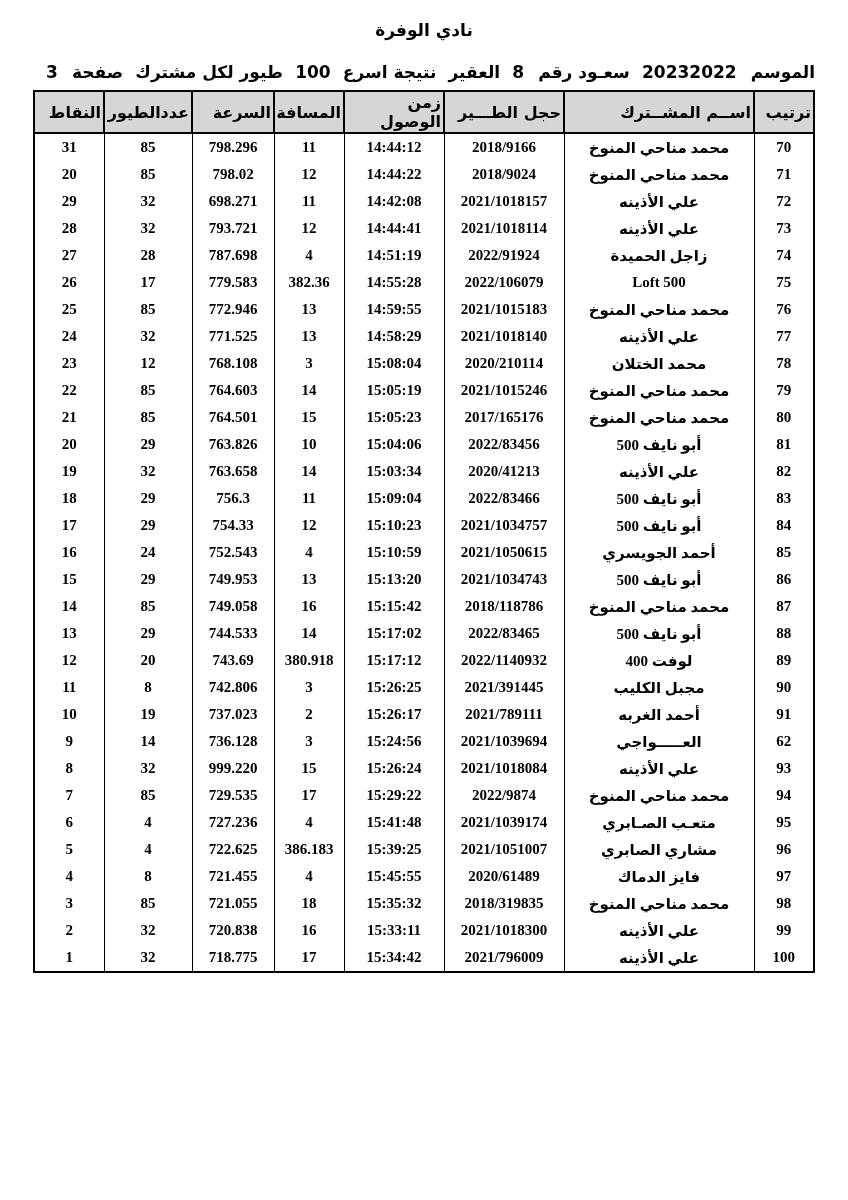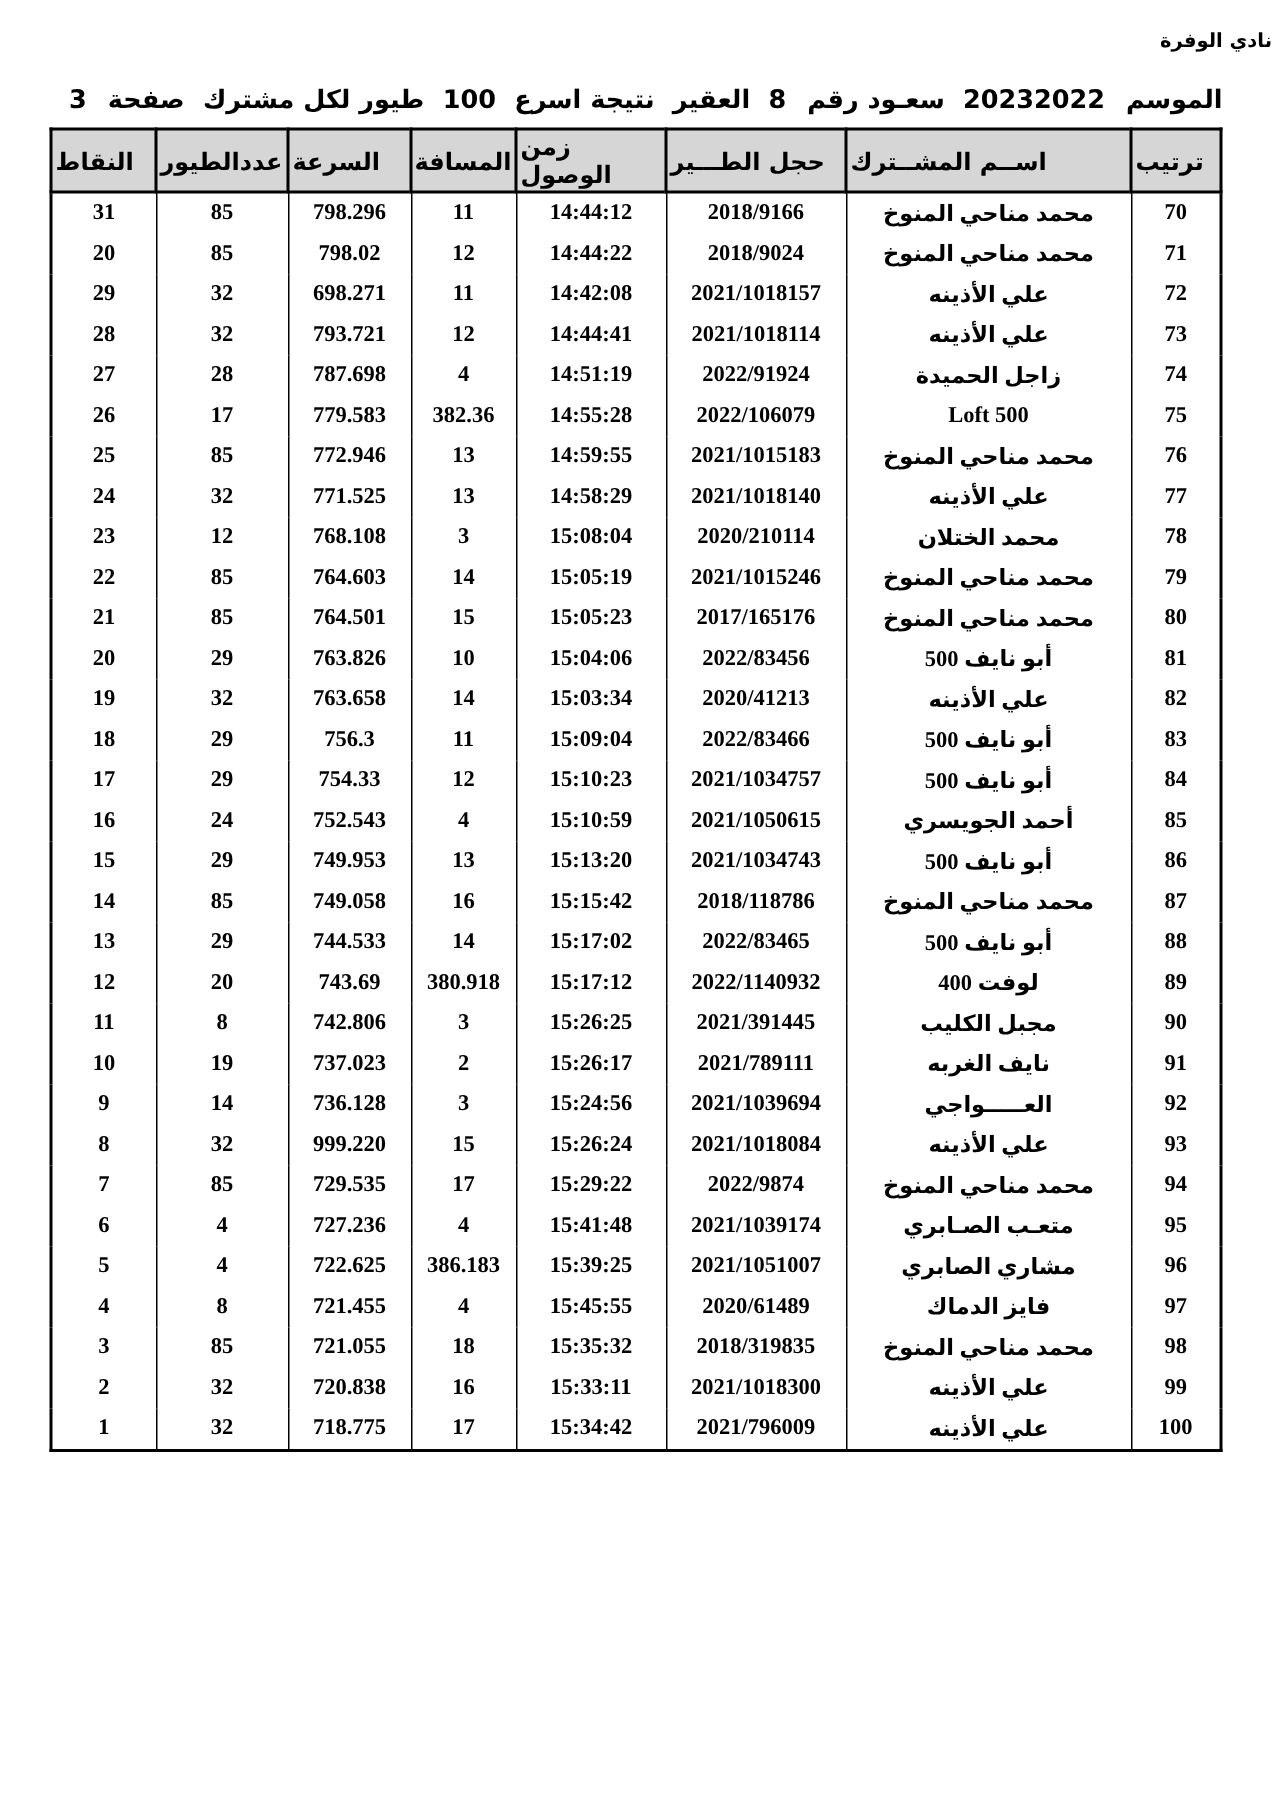--- a/index.html
+++ b/index.html
@@ -12,23 +12,23 @@
     color:#000;
   }
   .page{
     position:relative;
     width:848px;
     height:1200px;
     overflow:hidden;
     direction:rtl;
   }
   .club-title{
-    text-align:right;
+    text-align:center;
     font-weight:bold;
-    font-size:13px;
+    font-size:17px;
     padding-top:20px;
   }
   .meta-line{
     direction:rtl;
     display:flex;
     justify-content:space-between;
     align-items:baseline;
     font-weight:bold;
     font-size:17px;
     margin:22px 33px 8px 46px;
@@ -49,21 +49,21 @@
     font-family:"Liberation Serif","DejaVu Sans",serif;
   }
   table.results thead th{
     background:#d6d6d6;
     border:2px solid #000;
     font-family:"DejaVu Sans", sans-serif;
     font-weight:bold;
     font-size:16px;
     height:40px;
     padding:0 2px;
-    text-align:left;
+    text-align:right;
     vertical-align:middle;
   }
   table.results tbody td{
     border-right:1px solid #000;
     border-left:1px solid #000;
     border-top:none;
     border-bottom:none;
     text-align:center;
     vertical-align:middle;
     font-weight:bold;
@@ -338,30 +338,30 @@
           <td>مجبل الكليب</td>
           <td>2021/391445</td>
           <td>15:26:25</td>
           <td>3</td>
           <td>742.806</td>
           <td>8</td>
           <td>11</td>
         </tr>
         <tr>
           <td>91</td>
-          <td>نايف الغربه</td>
+          <td>أحمد الغربه</td>
           <td>2021/789111</td>
           <td>15:26:17</td>
           <td>2</td>
           <td>737.023</td>
           <td>19</td>
           <td>10</td>
         </tr>
         <tr>
-          <td>92</td>
+          <td>62</td>
           <td>العـــــواجي</td>
           <td>2021/1039694</td>
           <td>15:24:56</td>
           <td>3</td>
           <td>736.128</td>
           <td>14</td>
           <td>9</td>
         </tr>
         <tr>
           <td>93</td>

